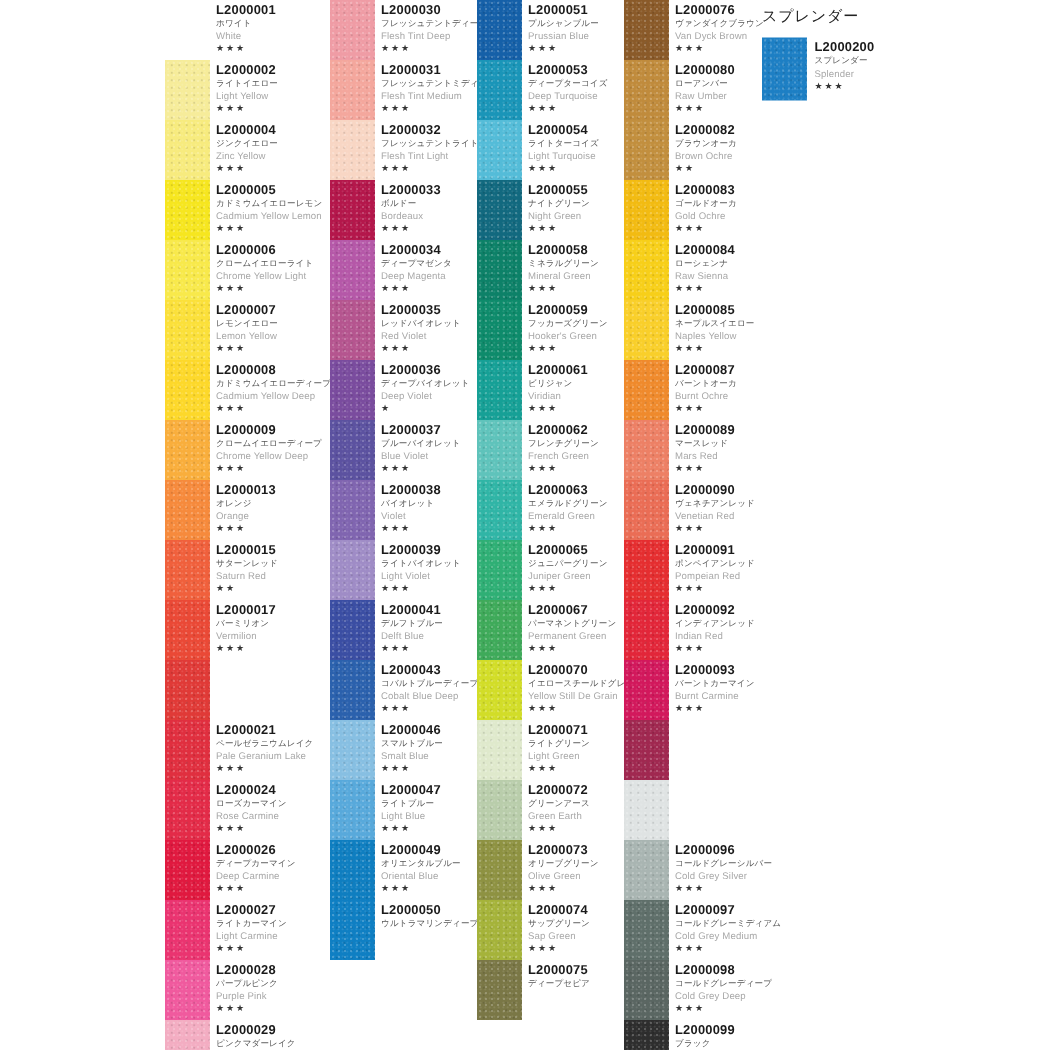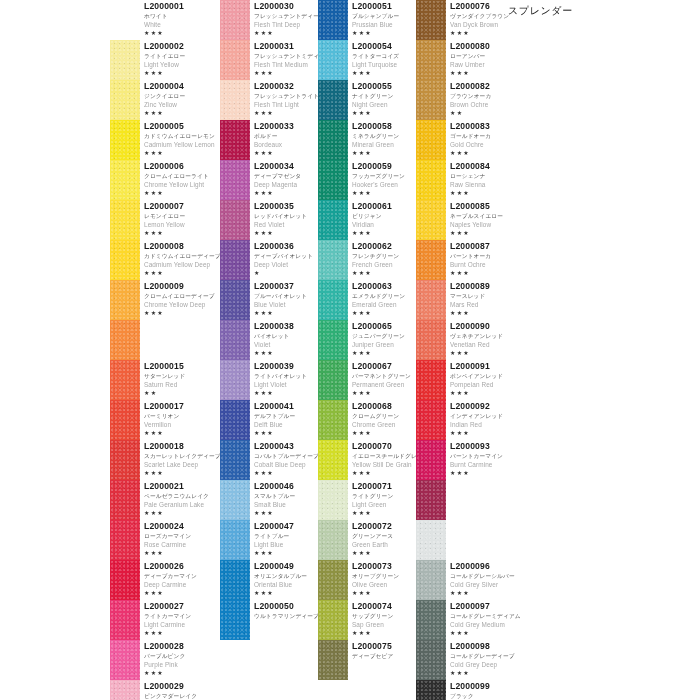--- a/index.html
+++ b/index.html
@@ -193,20 +193,26 @@
             <div class="code">L2000009</div>
             <div class="jp">クロームイエローディープ</div>
             <div class="en">Chrome Yellow Deep</div>
             <div class="stars">★★★</div>
           </div>
         </div>
         <div class="entry">
           <div class="swatch" style="background: rgb(246, 138, 60);">
             <div class="grain"></div>
           </div>
+          <div class="info">
+            <div class="code">L2000013</div>
+            <div class="jp">オレンジ</div>
+            <div class="en">Orange</div>
+            <div class="stars">★★★</div>
+          </div>
         </div>
         <div class="entry">
           <div class="swatch" style="background: rgb(240, 96, 60);">
             <div class="grain"></div>
           </div>
           <div class="info">
             <div class="code">L2000015</div>
             <div class="jp">サターンレッド</div>
             <div class="en">Saturn Red</div>
             <div class="stars">★★</div>
@@ -220,26 +226,20 @@
             <div class="code">L2000017</div>
             <div class="jp">バーミリオン</div>
             <div class="en">Vermilion</div>
             <div class="stars">★★★</div>
           </div>
         </div>
         <div class="entry">
           <div class="swatch" style="background: rgb(224, 58, 55);">
             <div class="grain"></div>
           </div>
-          <div class="info">
-            <div class="code">L2000018</div>
-            <div class="jp">スカーレットレイクディープ</div>
-            <div class="en">Scarlet Lake Deep</div>
-            <div class="stars">★★★</div>
-          </div>
         </div>
         <div class="entry">
           <div class="swatch" style="background: rgb(224, 47, 63);">
             <div class="grain"></div>
           </div>
           <div class="info">
             <div class="code">L2000021</div>
             <div class="jp">ペールゼラニウムレイク</div>
             <div class="en">Pale Geranium Lake</div>
             <div class="stars">★★★</div>
@@ -481,20 +481,31 @@
             <div class="grain"></div>
           </div>
           <div class="info">
             <div class="code">L2000051</div>
             <div class="jp">プルシャンブルー</div>
             <div class="en">Prussian Blue</div>
             <div class="stars">★★★</div>
           </div>
         </div>
         <div class="entry">
+          <div class="swatch" style="background: rgb(26, 149, 184);">
+            <div class="grain"></div>
+          </div>
+          <div class="info">
+            <div class="code">L2000053</div>
+            <div class="jp">ディープターコイズ</div>
+            <div class="en">Deep Turquoise</div>
+            <div class="stars">★★★</div>
+          </div>
+        </div>
+        <div class="entry">
           <div class="swatch" style="background: rgb(84, 188, 216);">
             <div class="grain"></div>
           </div>
           <div class="info">
             <div class="code">L2000054</div>
             <div class="jp">ライトターコイズ</div>
             <div class="en">Light Turquoise</div>
             <div class="stars">★★★</div>
           </div>
         </div>
@@ -576,31 +587,20 @@
           </div>
         </div>
         <div class="entry">
           <div class="swatch" style="background: rgb(63, 170, 90);">
             <div class="grain"></div>
           </div>
           <div class="info">
             <div class="code">L2000067</div>
             <div class="jp">パーマネントグリーン</div>
             <div class="en">Permanent Green</div>
-            <div class="stars">★★★</div>
-          </div>
-        </div>
-        <div class="entry">
-          <div class="swatch" style="background: rgb(140, 187, 60);">
-            <div class="grain"></div>
-          </div>
-          <div class="info">
-            <div class="code">L2000068</div>
-            <div class="jp">クロームグリーン</div>
-            <div class="en">Chrome Green</div>
             <div class="stars">★★★</div>
           </div>
         </div>
         <div class="entry">
           <div class="swatch" style="background: rgb(210, 221, 40);">
             <div class="grain"></div>
           </div>
           <div class="info">
             <div class="code">L2000070</div>
             <div class="jp">イエロースチールドグレーン</div>
@@ -845,15 +845,26 @@
           <div class="info">
             <div class="code">L2000099</div>
             <div class="jp">ブラック</div>
           </div>
         </div>
       </div>
     </div>
 
   <div class="splendor">
     <div class="splendor-title">スプレンダー</div>
+    <div class="splendor-entry">
+      <div class="swatch" id="splendor-swatch" style="background: rgb(29, 127, 196);">
+          <div class="grain"></div>
+        </div>
+      <div class="info">
+        <div class="code">L2000200</div>
+        <div class="jp">スプレンダー</div>
+        <div class="en">Splender</div>
+        <div class="stars" id="splendor-stars">★★★</div>
+      </div>
+    </div>
   </div>
 
 </div>
 
 </body></html>

